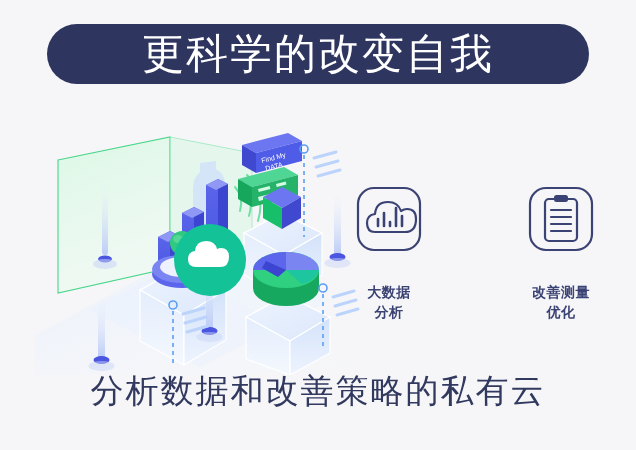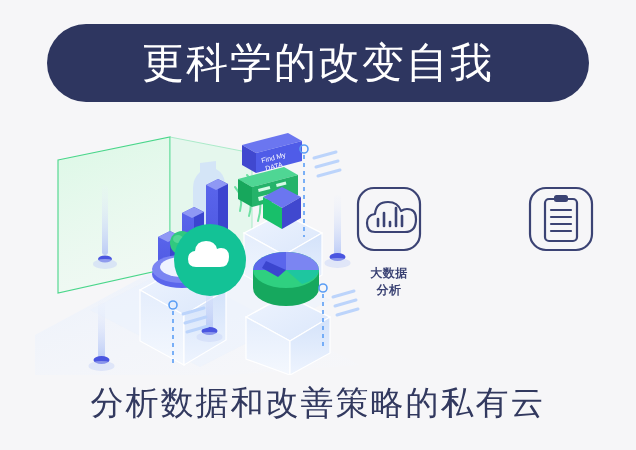--- a/index.html
+++ b/index.html
@@ -16,42 +16,42 @@
     overflow: hidden;
     font-family: "Liberation Sans", "DejaVu Sans", sans-serif;
   }
 
   
   .header-pill {
     position: absolute;
     left: 47px;
     top: 24px;
     width: 542px;
-    height: 78px;
+    height: 60px;
     background: #2e3660;
     border-radius: 40px;
     display: flex;
     align-items: center;
     justify-content: center;
     box-sizing: border-box;
   }
   .header-title {
     color: #ffffff;
     font-size: 42px;
     letter-spacing: 2px;
     font-weight: 500;
     line-height: 1;
     white-space: nowrap;
   }
 
   
   .footer-title {
     position: absolute;
     left: 0;
-    top: 385px;
+    top: 373px;
     width: 636px;
     text-align: center;
     color: #32395f;
     font-size: 33px;
     letter-spacing: 2px;
     font-weight: 500;
     line-height: 1.1;
     white-space: nowrap;
   }
 
@@ -81,23 +81,23 @@
     display: flex;
     flex-direction: column;
     align-items: center;
   }
   .feature-icon {
     width: 66px;
     height: 66px;
     display: block;
   }
   .feature-label {
-    margin-top: 13px;
+    margin-top: 30px;
     color: #3b4374;
-    font-size: 12px;
+    font-size: 14px;
     line-height: 1.45;
     text-align: center;
     font-weight: 600;
     letter-spacing: 0.5px;
   }
   .feature-label .l2 { display: block; }
 </style>
 </head>
 <body>
 
@@ -314,20 +314,24 @@
         <rect x="2" y="2" width="62" height="62" rx="16" fill="none" stroke="#3b4374" stroke-width="2.2"></rect>
         <rect x="17" y="13" width="32" height="42" rx="4" fill="none" stroke="#3b4374" stroke-width="2.2"></rect>
         <rect x="26" y="9" width="14" height="7" rx="2.5" fill="#3b4374"></rect>
         <g stroke="#3b4374" stroke-width="2.2" stroke-linecap="round">
           <line x1="23" y1="24" x2="43" y2="24"></line>
           <line x1="23" y1="31" x2="43" y2="31"></line>
           <line x1="23" y1="38" x2="43" y2="38"></line>
           <line x1="23" y1="45" x2="43" y2="45"></line>
         </g>
       </svg>
+      <div class="feature-label">
+        <span>改善测量</span>
+        <span class="l2">优化</span>
+      </div>
     </div>
 
 
   </div>
 
   <div class="footer-title">分析数据和改善策略的私有云</div>
 
 </div>
 
 </body></html>

